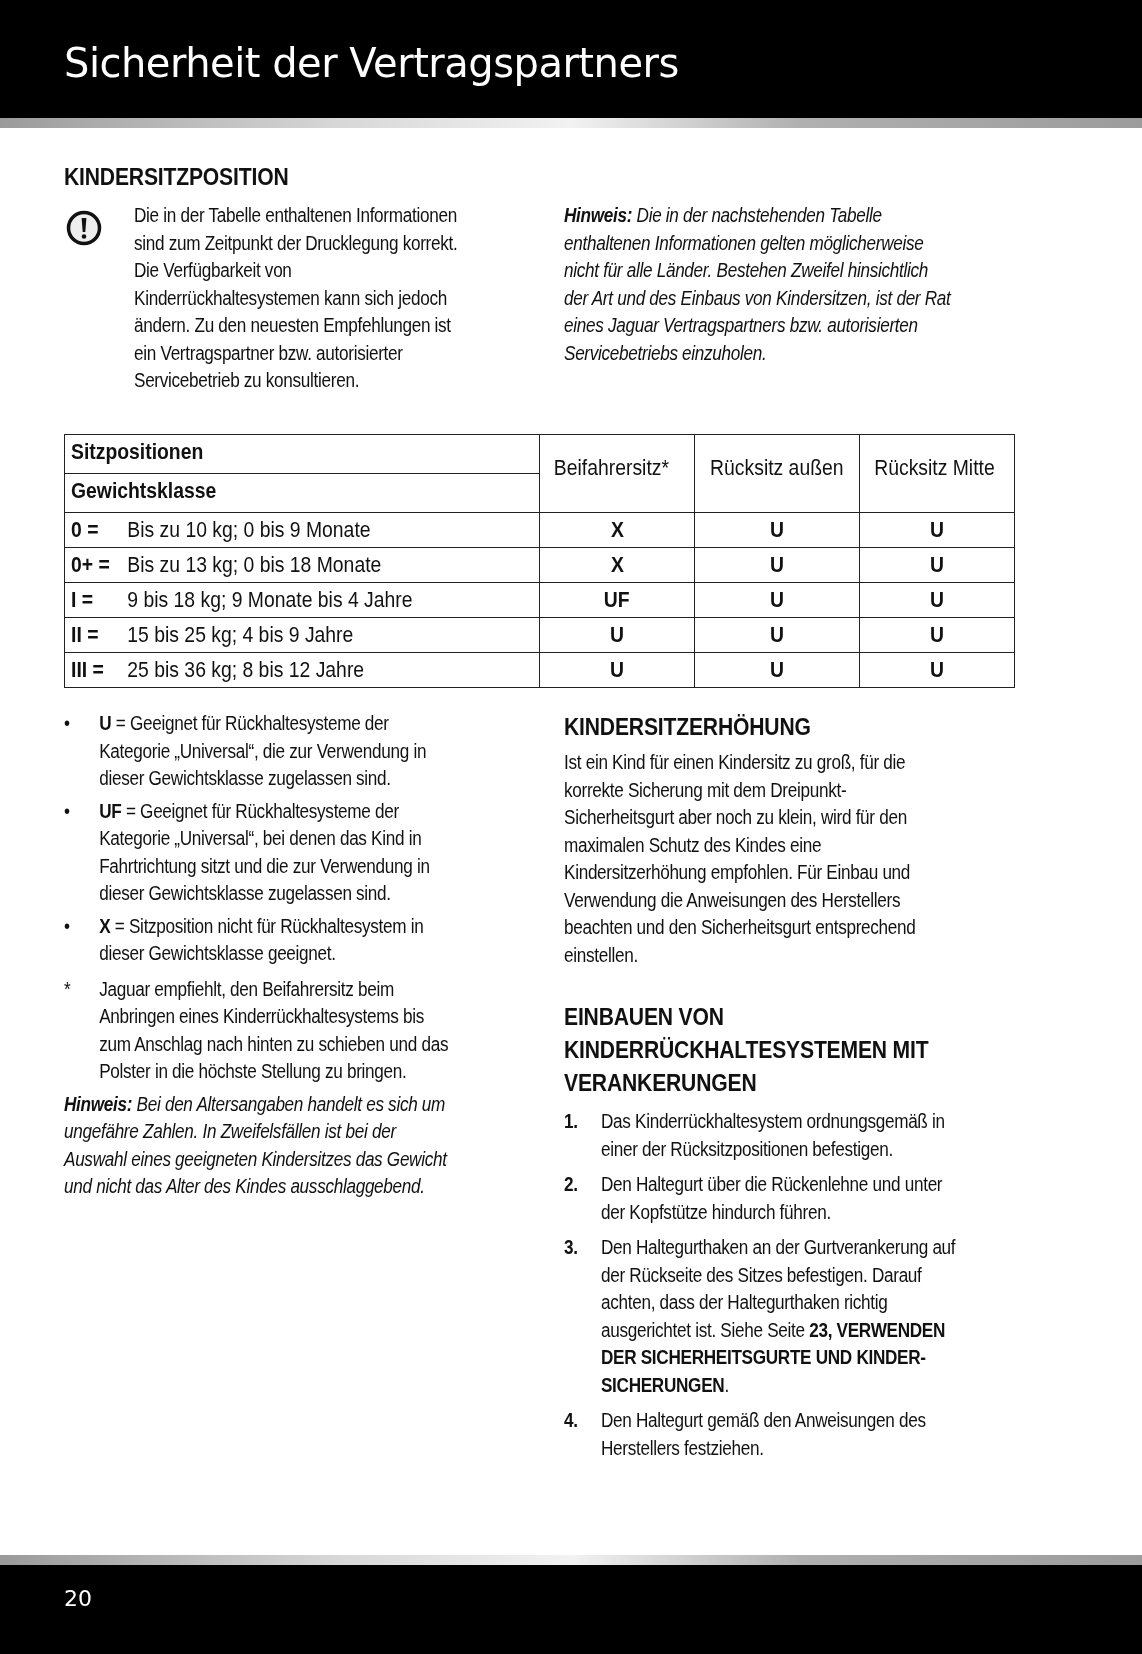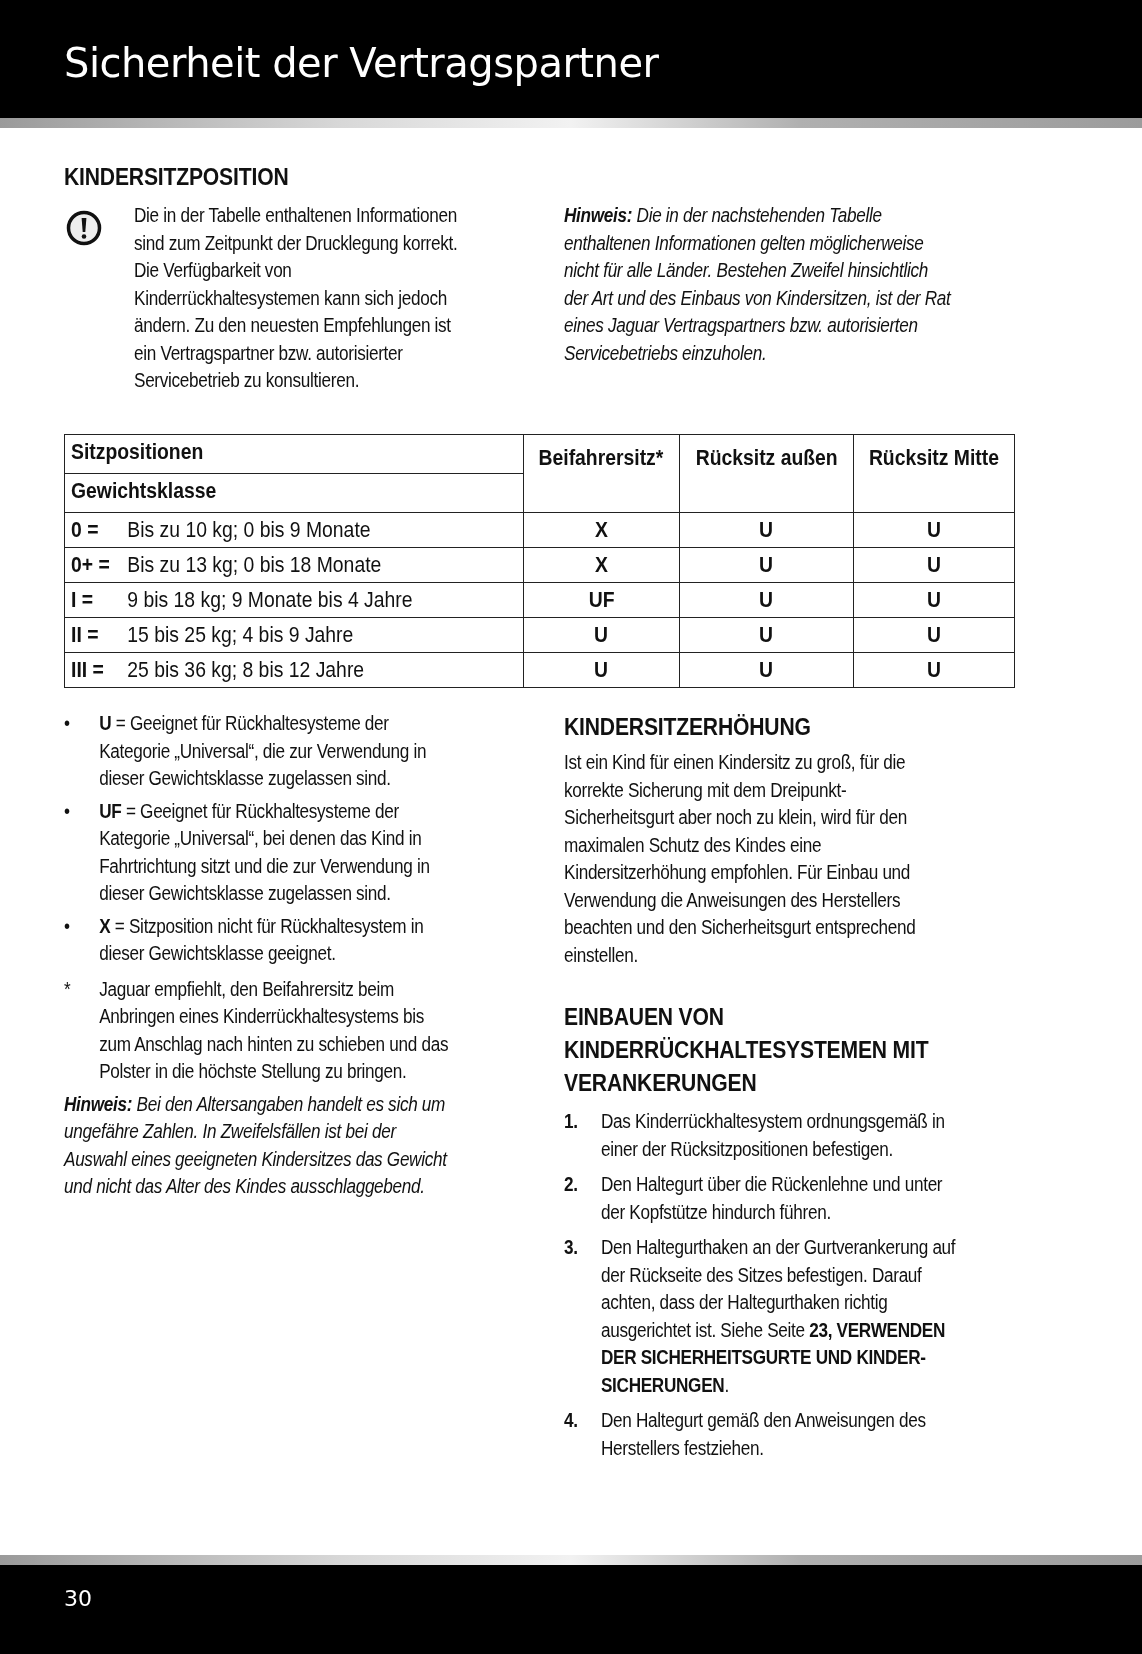--- a/index.html
+++ b/index.html
@@ -38,33 +38,33 @@
   .icon { position:absolute; left:66px; top:210px; width:36px; height:36px; }
 
   table.seats {
     position:absolute; left:64px; top:434px; width:951px; border-collapse:collapse;
     font-size:22px;
   }
   table.seats td {
     border:1.5px solid #222; height:34px; padding:0 6px; vertical-align:middle;
     white-space:nowrap;
   }
-  table.seats td.hdr { font-weight:bold; vertical-align:top; padding-top:10px; text-align:center; }
+  table.seats td.hdr { font-weight:normal; vertical-align:top; padding-top:20px; }
   table.seats td.lbl { font-weight:bold; text-align:left; padding-top:4px; vertical-align:top;}
   table.seats td.val { font-weight:bold; text-align:center; }
   .cell-inner { display:inline-block; transform:scaleX(0.88); transform-origin:left center; }
   .cell-c { display:inline-block; transform:scaleX(0.88); transform-origin:center center; }
   .cls { display:inline-block; width:64px; font-weight:bold; }
   .marker { position:absolute; left:0; top:0; }
 </style>
 </head>
 <body>
 
 <div class="header">
-  <div class="header-title">Sicherheit der Vertragspartner</div>
+  <div class="header-title">Sicherheit der Vertragspartners</div>
 </div>
 <div class="hband" style="top:118px;"></div>
 
 <div class="h2" style="left:64px; top:160px;">KINDERSITZPOSITION</div>
 
 <svg class="icon" viewBox="0 0 36 36">
   <circle cx="18" cy="18" r="15.5" fill="#eee" stroke="#111" stroke-width="3.5"></circle>
   <path d="M15.6 8 L20.4 8 L19.3 22 L16.7 22 Z" fill="#111"></path>
   <circle cx="18" cy="26.5" r="2.3" fill="#111"></circle>
 </svg>
@@ -213,13 +213,13 @@
   <div style="position:relative; padding-left:42px;">
     <span class="marker b">4.</span>
     <div>Den Haltegurt gemäß den Anweisungen des</div>
     <div>Herstellers festziehen.</div>
   </div>
 </div>
 
 <div class="hband" style="top:1555px;"></div>
 <div class="footer">
 </div>
-<div class="page-num">30</div>
+<div class="page-num">20</div>
 
 </body></html>

